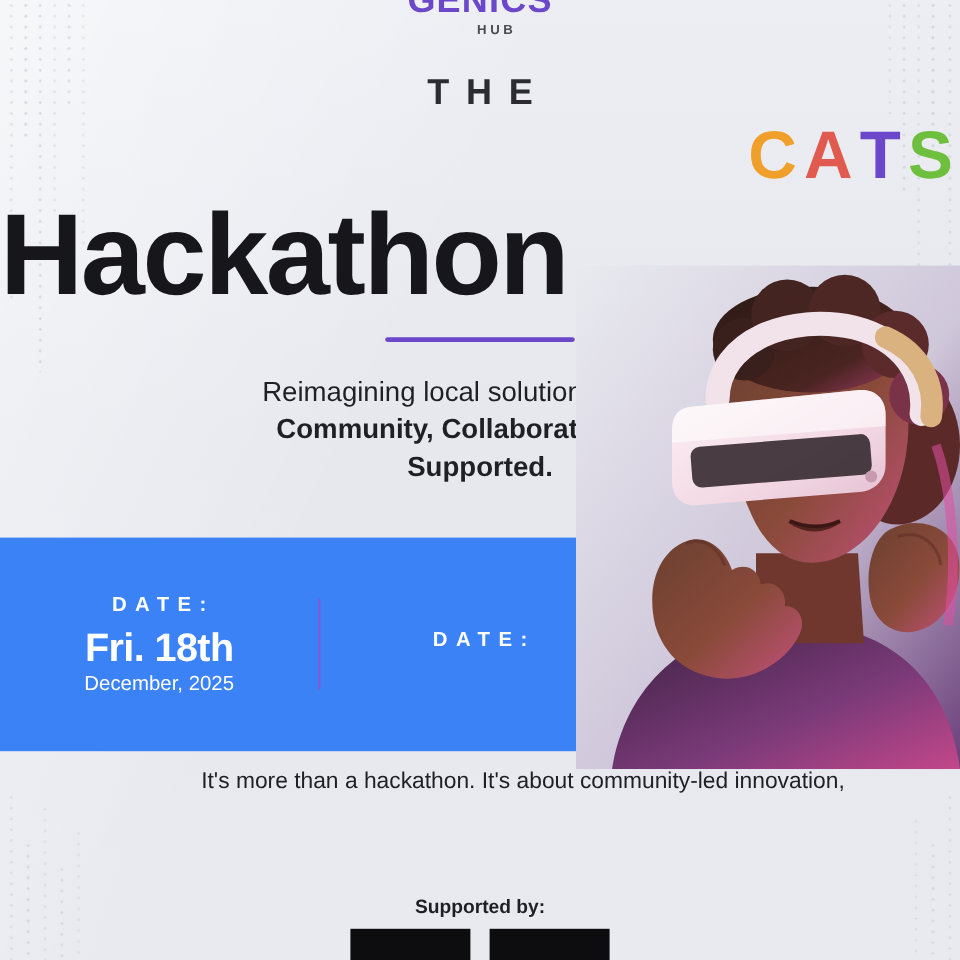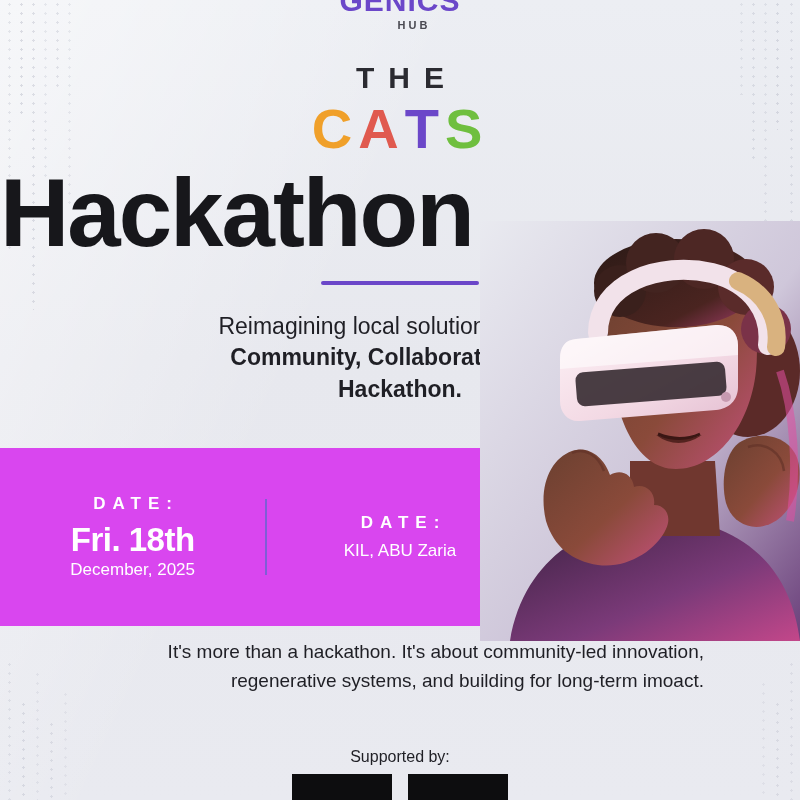--- a/index.html
+++ b/index.html
@@ -65,21 +65,21 @@
   .the-word {
     text-align:center;
     margin-top:30px;
     font-size:30px;
     font-weight:700;
     letter-spacing:14px;
     color:#2b2b31;
     text-indent:14px;
   }
   .cats {
-    text-align:center;
+    text-align:right;
     margin-top:6px;
     font-size:56px;
     font-weight:800;
     letter-spacing:6px;
     line-height:1;
   }
   .cats span { display:inline-block; }
 
   .hackathon {
     text-align:left;
@@ -121,21 +121,21 @@
     overflow:hidden;
   }
   .photo svg { display:block; }
 
   
   .band {
     position:absolute;
     left:0; right:0;
     top:462px;
     height:178px;
-    background:#d946ef;
+    background:#3b82f6;
     z-index:2;
   }
   .band-inner {
     position:relative;
     height:100%;
     display:flex;
     align-items:center;
     color:#ffffff;
   }
   .band-col {
@@ -182,21 +182,21 @@
     z-index:4;
   }
 
   
   .supported {
     position:absolute;
     top:762px;
     left:0; right:0;
     text-align:center;
     font-size:16px;
-    font-weight:400;
+    font-weight:700;
     color:#1f1f25;
     z-index:4;
   }
   .sponsor-row {
     position:absolute;
     top:788px;
     left:0; right:0;
     display:flex;
     justify-content:center;
     gap:16px;
@@ -244,21 +244,21 @@
   </div>
 
   <div class="the-word">THE</div>
   <div class="cats" id="catsWord"><span style="color: rgb(240, 160, 42);">C</span><span style="color: rgb(224, 90, 79);">A</span><span style="color: rgb(107, 71, 201);">T</span><span style="color: rgb(111, 191, 63);">S</span></div>
   <div class="hackathon">Hackathon</div>
   <div class="rule"></div>
 
   <div class="subtitle">
     <span>Reimagining local solutions through</span>
     <span class="bold">Community, Collaboration, and</span>
-    <span class="bold">Hackathon.</span>
+    <span class="bold">Supported.</span>
   </div>
 
   <div class="photo">
     <svg width="320" height="420" viewBox="0 0 320 420">
       <defs>
         <linearGradient id="bgGrad" x1="0" y1="0" x2="1" y2="1">
           <stop offset="0%" stop-color="#e9eaf0"></stop>
           <stop offset="55%" stop-color="#cfc7da"></stop>
           <stop offset="100%" stop-color="#6a3f7a"></stop>
         </linearGradient>
@@ -330,36 +330,34 @@
       <div class="band-col">
         <div class="label">DATE:</div>
         <div class="big">Fri. 18th</div>
         <div class="small">December, 2025</div>
       </div>
 
       <div class="divider"></div>
 
       <div class="band-col">
         <div class="label">DATE:</div>
-        <div class="small">KIL, ABU Zaria</div>
       </div>
 
       <div class="divider"></div>
 
       <div class="band-col time">
         <div class="label">TIME:</div>
         <div class="big">09:00</div>
         <div class="small">AM (WAT)</div>
       </div>
     </div>
   </div>
 
   <div class="blurb">
     <div>It's more than a hackathon. It's about community-led innovation,</div>
-    <div>regenerative systems, and building for long-term imoact.</div>
   </div>
 
   <div class="supported">Supported by:</div>
   <div class="sponsor-row">
     <div class="sponsor-box"></div>
     <div class="sponsor-box"></div>
   </div>
 
 </div>
 

